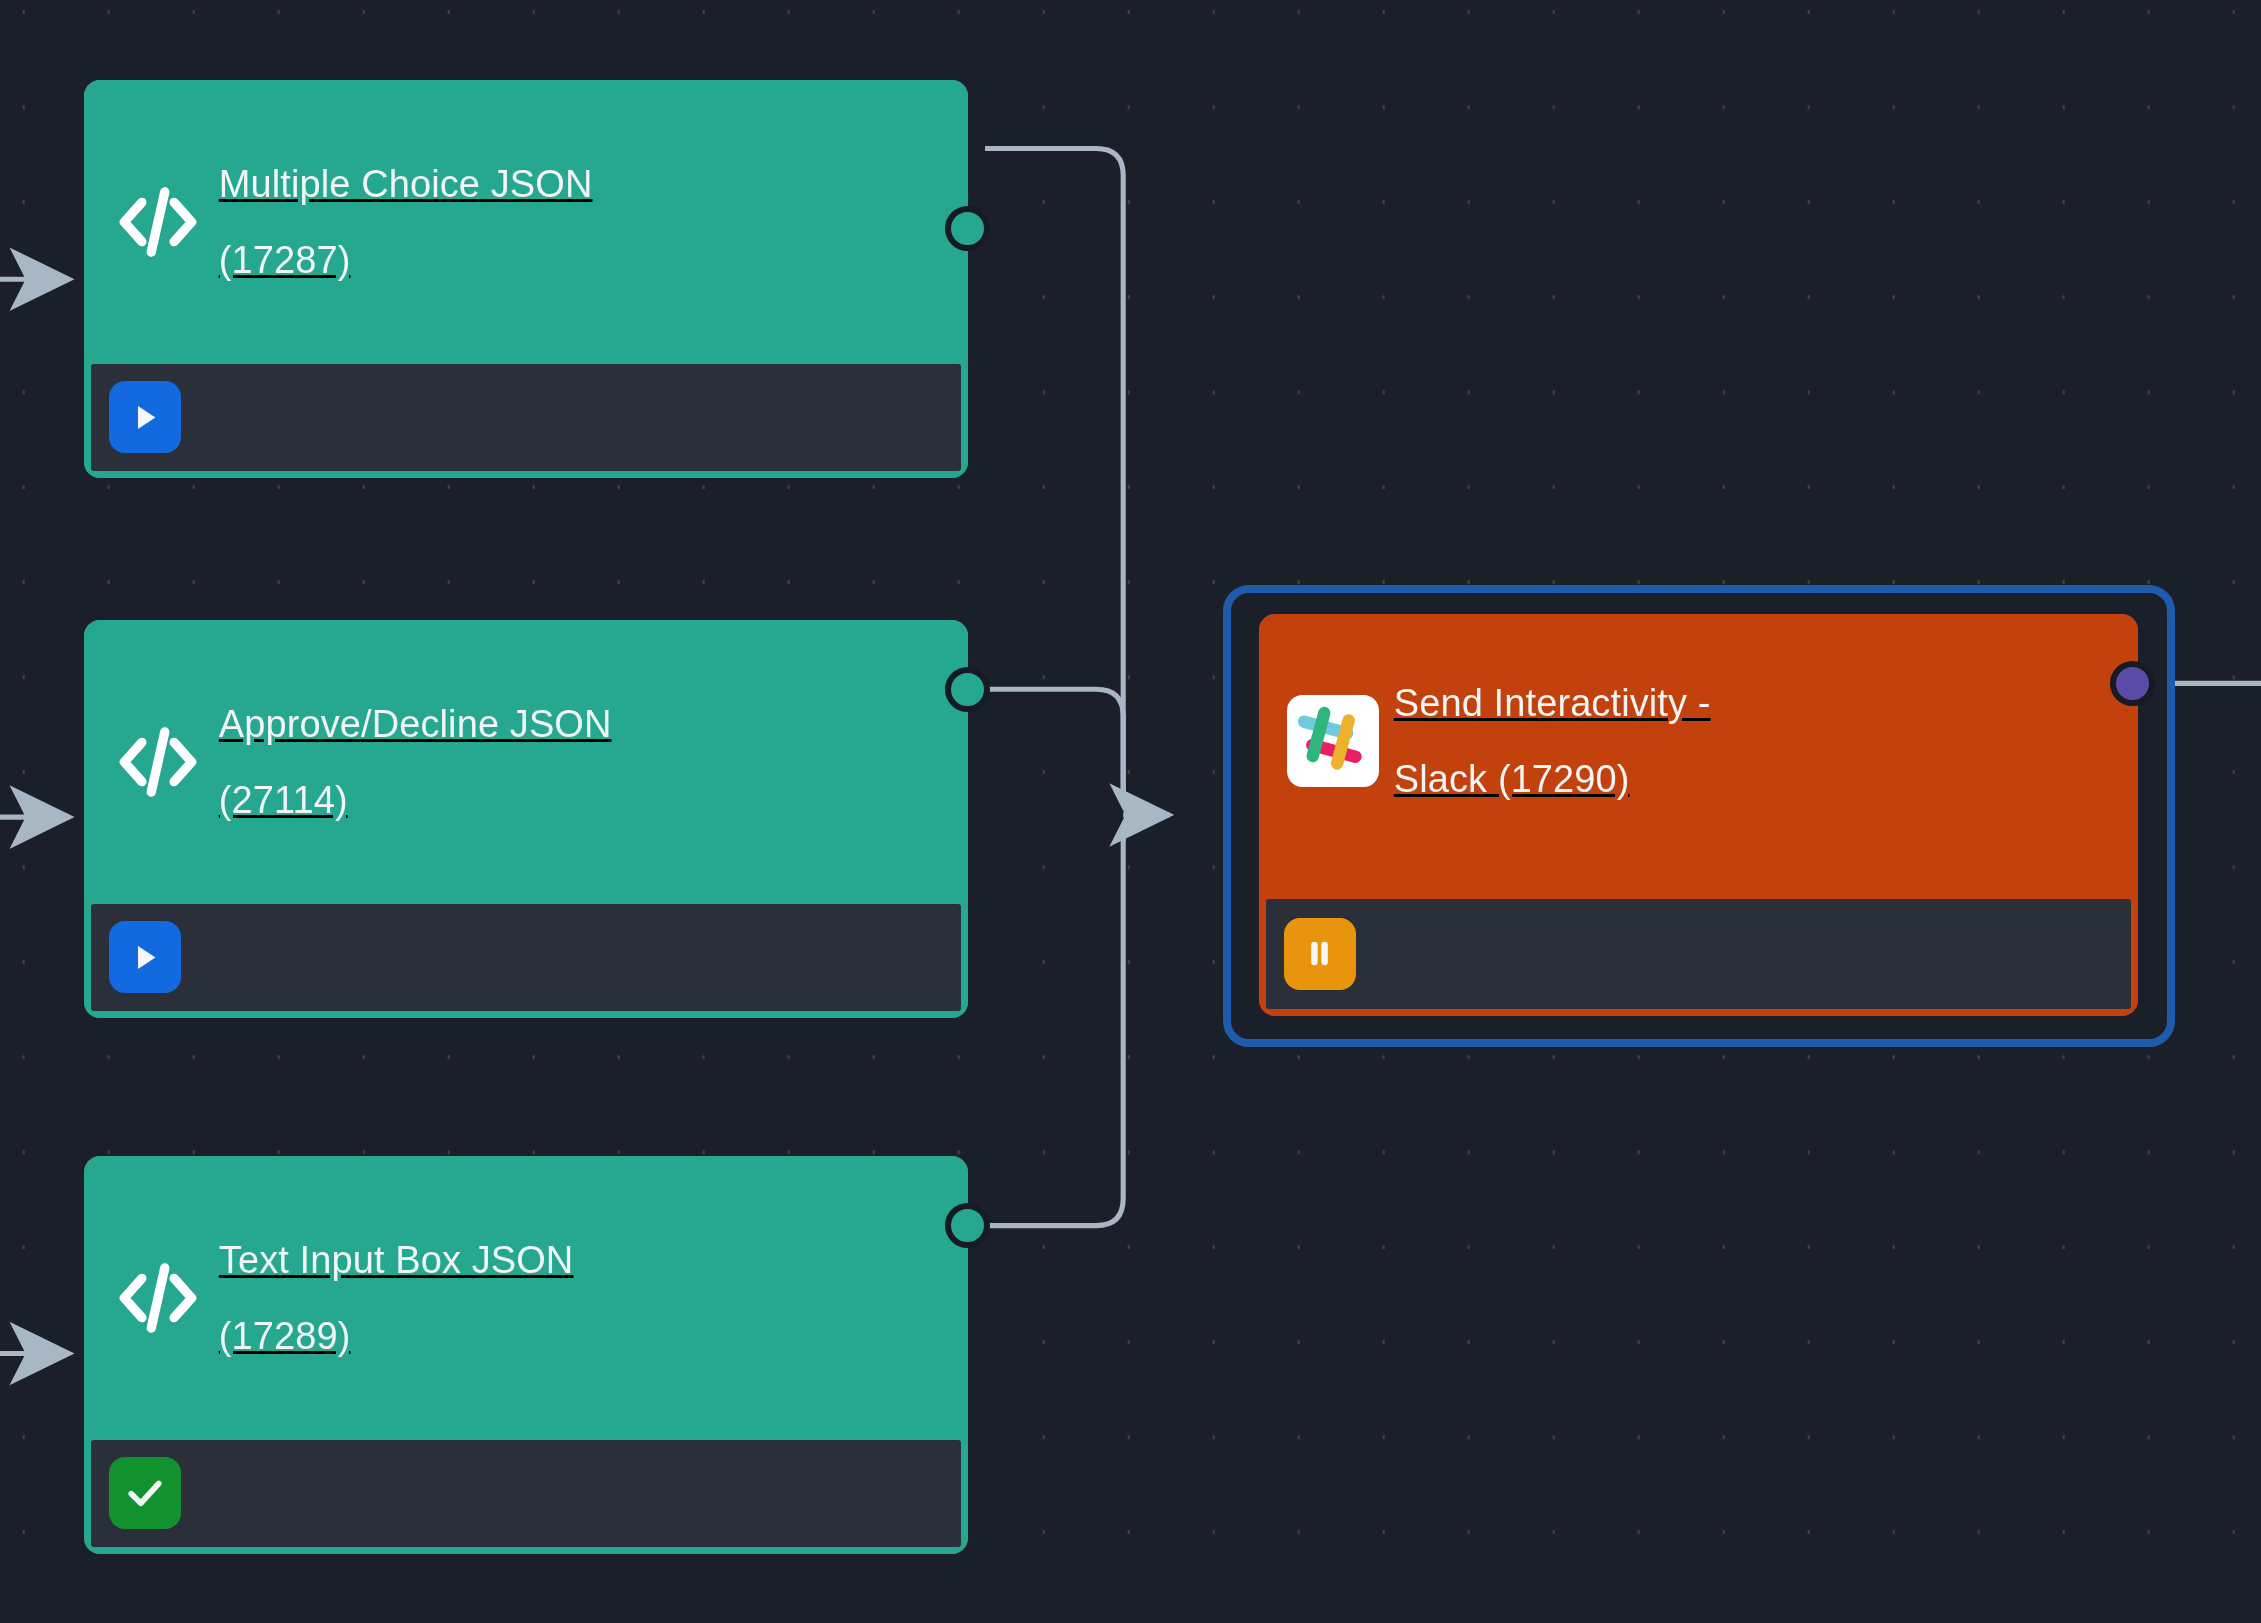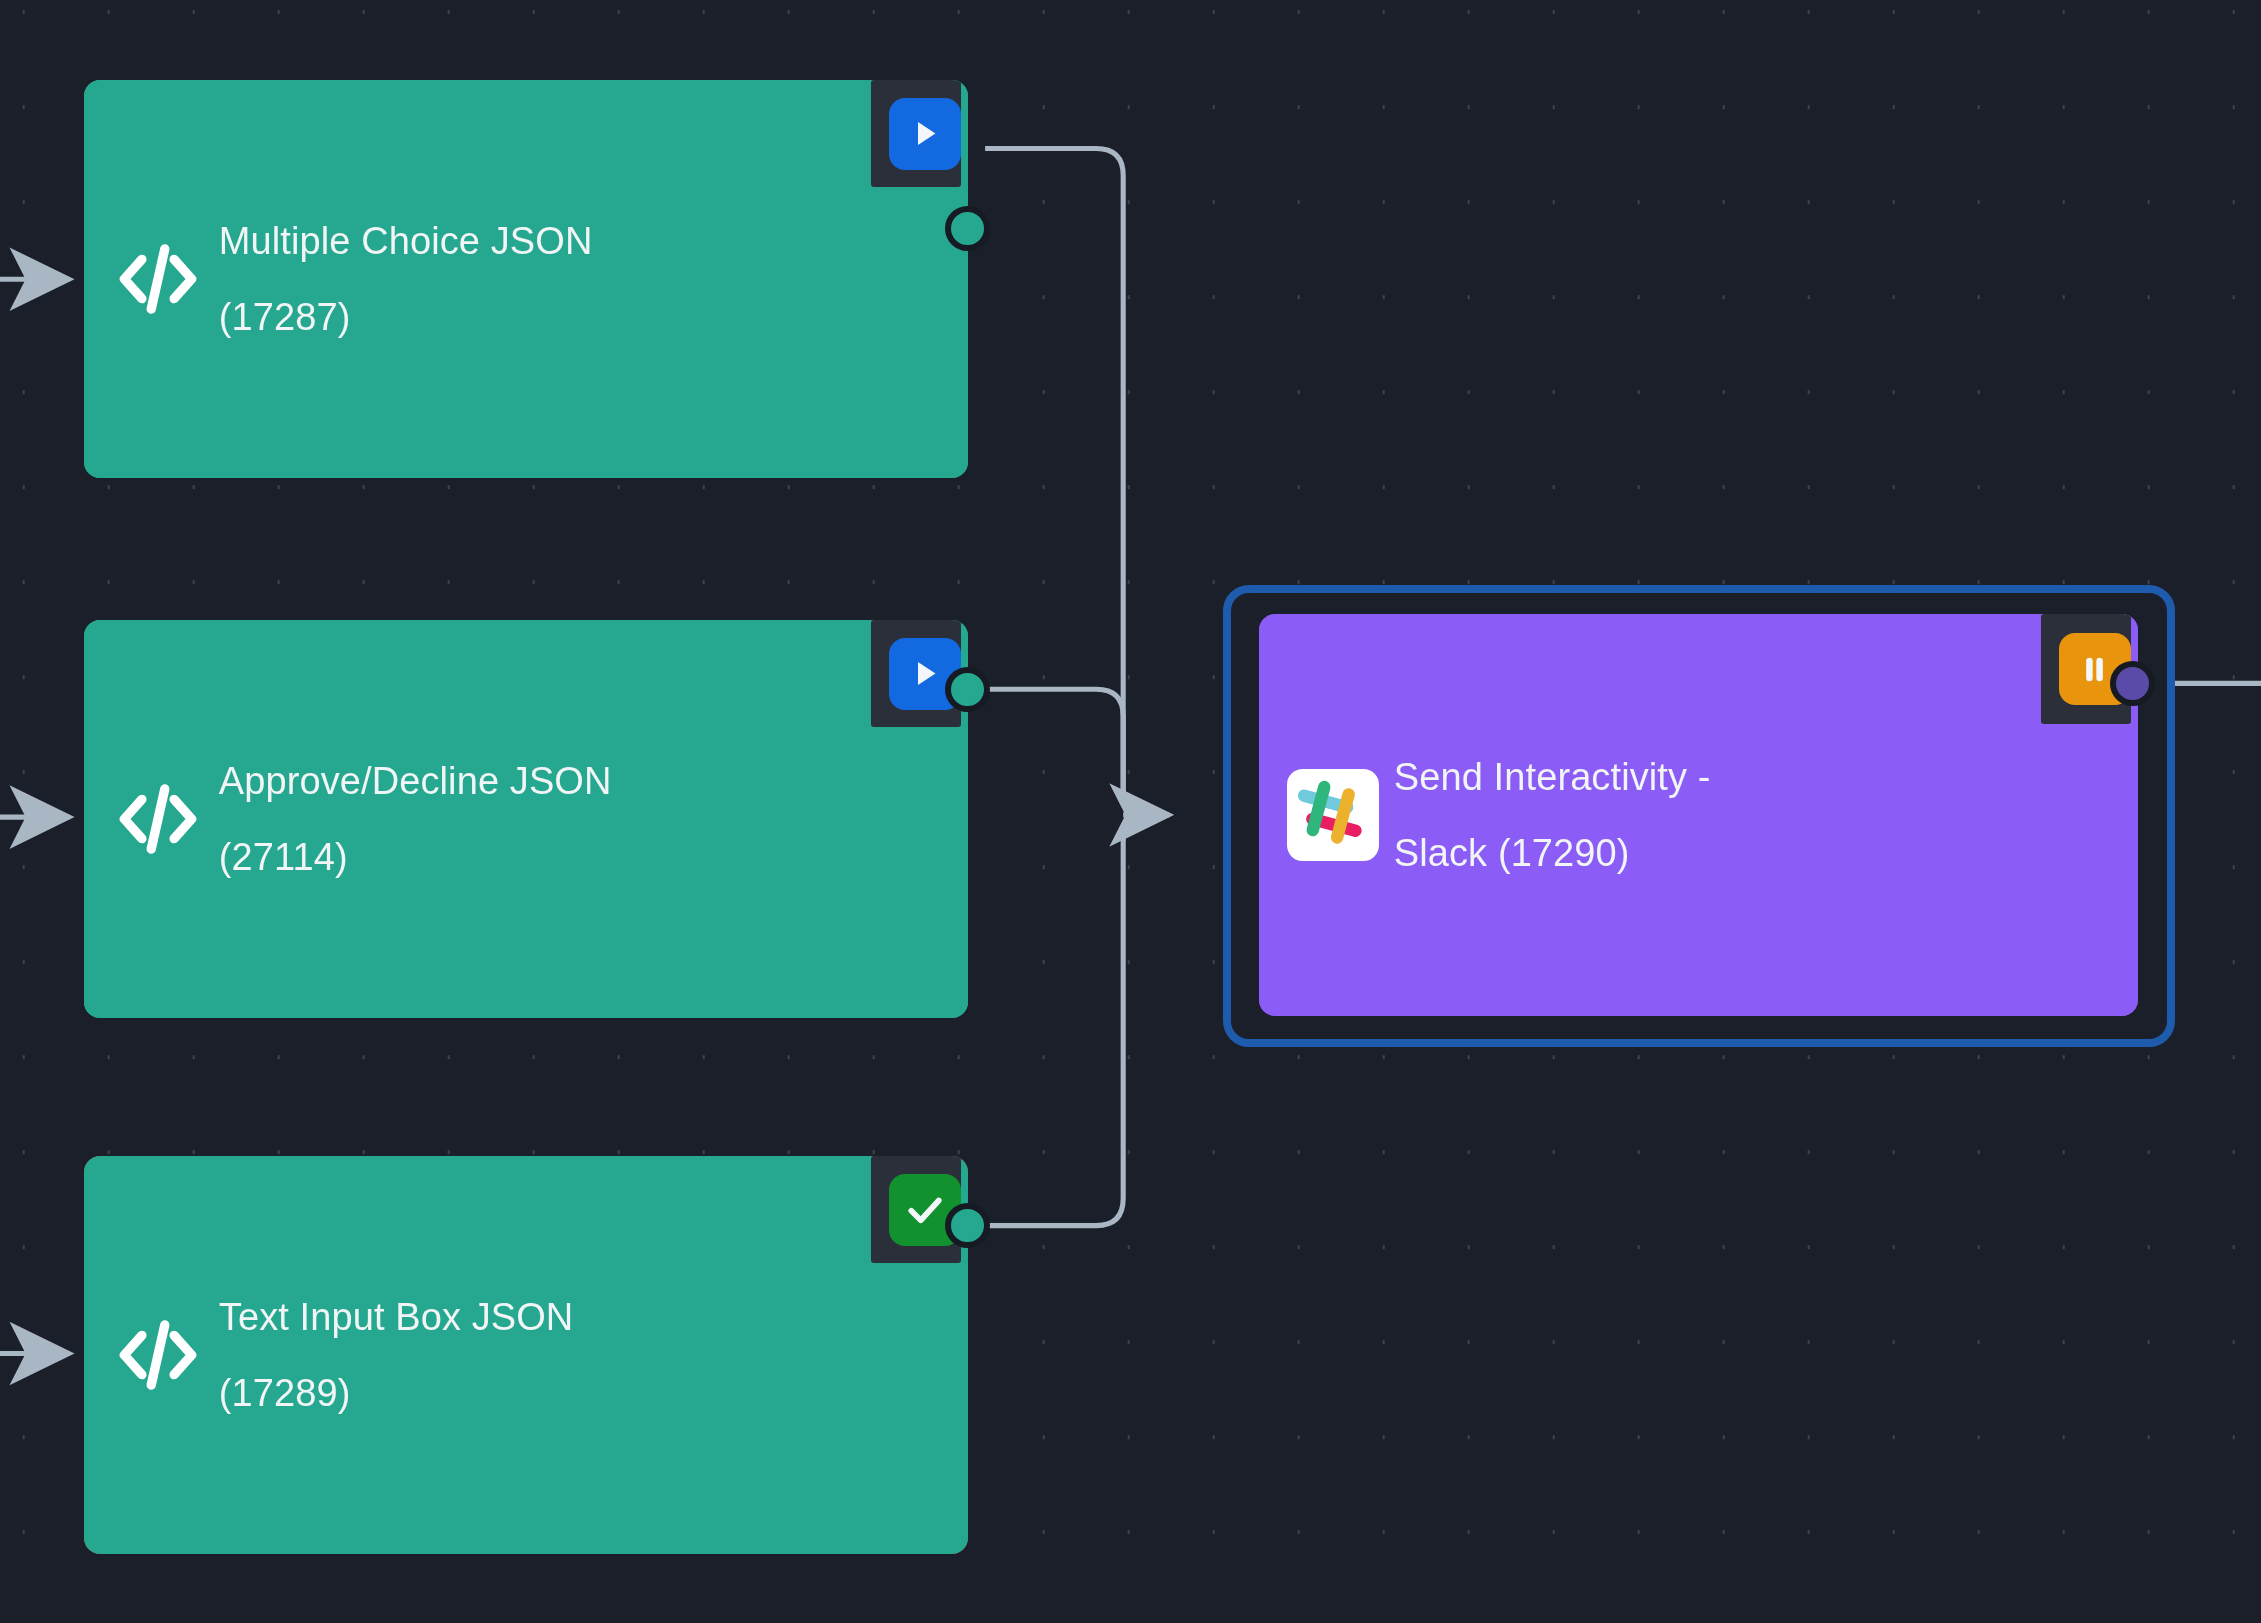--- a/index.html
+++ b/index.html
@@ -48,21 +48,22 @@
     border-radius: 16px;
     box-sizing: border-box;
     overflow: visible;
   }
   .node-body {
     position: absolute;
     inset: 0;
     border-radius: 16px;
     overflow: hidden;
     display: flex;
-    flex-direction: row;
+    flex-direction: column;
+    text-decoration: underline;
   }
   .node-head {
     flex: 1 1 auto;
     display: flex;
     align-items: center;
     padding: 0 0 0 19px;
     min-height: 0;
   }
   .node-icon {
     width: 110px;
@@ -92,21 +93,21 @@
   .status-btn {
     width: 72px;
     height: 72px;
     border-radius: 16px;
     display: flex;
     align-items: center;
     justify-content: center;
   }
 
   .teal  { background: #26a890; }
-  .purple{ background: #8b5cf6; gap: 31px; }
+  .purple{ background: #c2410c; gap: 31px; }
 
   
   .sel-ring {
     position: absolute;
     border: 8.8px solid #1f5bad;
     border-radius: 26px;
     box-sizing: border-box;
     background: #1b1f29;
   }
 

